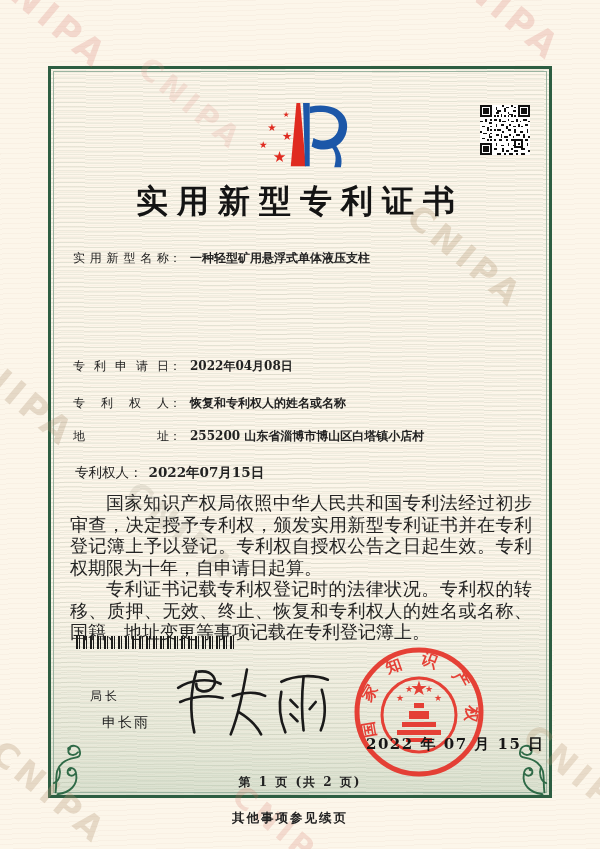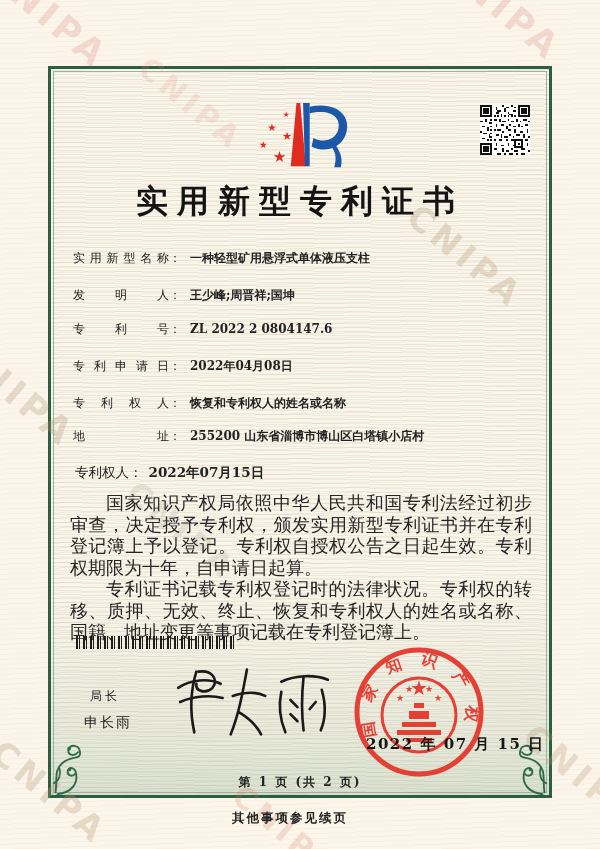--- a/index.html
+++ b/index.html
@@ -56,21 +56,21 @@
   .paras{position:absolute;left:70px;top:494px;width:462px;z-index:2;
     font-size:18px;line-height:21.5px;text-align:justify;color:#242424;font-family:Liberation Mono, monospace;}
   .paras p{margin:0;text-indent:2em;}
   .barcode{position:absolute;left:76px;top:636px;width:158px;height:13px;z-index:2;
     background:repeating-linear-gradient(90deg,
       #1d1d1b 0 2px, transparent 2px 3px,
       #1d1d1b 3px 4px, transparent 4px 7px,
       #1d1d1b 7px 9px, transparent 9px 10px,
       #1d1d1b 10px 11px, transparent 11px 14px);}
   .director{position:absolute;left:90px;top:688px;z-index:2;font-size:12px;letter-spacing:3px;}
-  .director-name{position:absolute;left:84px;top:714px;z-index:2;font-size:14px;letter-spacing:2px;font-family:Liberation Serif, serif;}
+  .director-name{position:absolute;left:102px;top:714px;z-index:2;font-size:14px;letter-spacing:2px;font-family:Liberation Serif, serif;}
   .signature{position:absolute;left:168px;top:660px;width:172px;height:84px;z-index:2;}
   .seal{position:absolute;left:352px;top:645px;width:134px;height:134px;z-index:3;opacity:.93;}
   .seal-date{position:absolute;left:366px;top:735px;z-index:4;font-size:15px;letter-spacing:1.5px;color:#161616;font-weight:700;white-space:nowrap;}
   .page-no{position:absolute;left:48px;top:774px;width:504px;text-align:center;z-index:2;font-size:12px;letter-spacing:2px;font-weight:bold;}
   .cont-note{position:absolute;left:0;top:810px;width:580px;text-align:center;z-index:2;font-size:12.5px;letter-spacing:2px;font-weight:700;}
   .flourish{position:absolute;width:56px;height:56px;z-index:2;}
   .fl-l{left:50px;top:742px;}
   .fl-r{left:494px;top:742px;transform:scaleX(-1);}
 </style>
 </head>
@@ -156,26 +156,20 @@
     <polygon points="47,4 51,4 57,71 41,71" fill="#e02b20"></polygon>
     <path d="M54 4 L61 4 L61 71 L56 71 Z" fill="#1c57a8"></path>
     <path d="M61 8 C92 2 106 20 99 38 C94 51 78 58 63 50 L65 41 C76 47 88 43 91 33 C95 20 84 10 61 15 Z" fill="#1c57a8"></path>
     <path d="M88 48 C94 56 96 64 94 72 L87 72 C90 62 88 55 84 51 Z" fill="#1c57a8"></path>
   </svg>
 
   <div class="title">实用新型专利证书</div>
 
   <div class="row r0">
     <span class="lbl">实用新型名称</span><span>：</span><span class="val">一种轻型矿用悬浮式单体液压支柱</span>
-  </div>
-  <div class="row r1">
-    <span class="lbl">发明人</span><span>：</span><span class="val">王少峰;周晋祥;国坤</span>
-  </div>
-  <div class="row r2">
-    <span class="lbl">专利号</span><span>：</span><span class="val">ZL 2022 2 0804147.6</span>
   </div>
   <div class="row r3">
     <span class="lbl">专利申请日</span><span>：</span><span class="val">2022年04月08日</span>
   </div>
   <div class="row r4">
     <span class="lbl">专利权人</span><span>：</span><span class="val">恢复和专利权人的姓名或名称</span>
   </div>
   <div class="row r5">
     <span class="lbl">地址</span><span>：</span><span class="val">255200 山东省淄博市博山区白塔镇小店村</span>
   </div>

